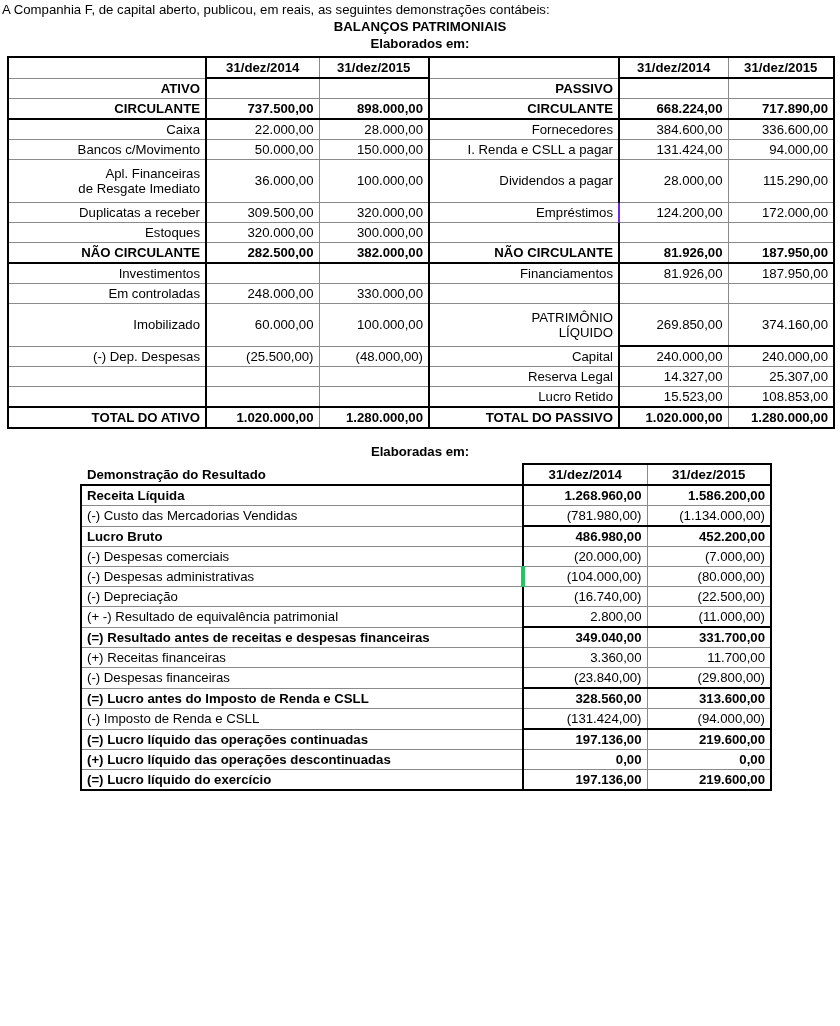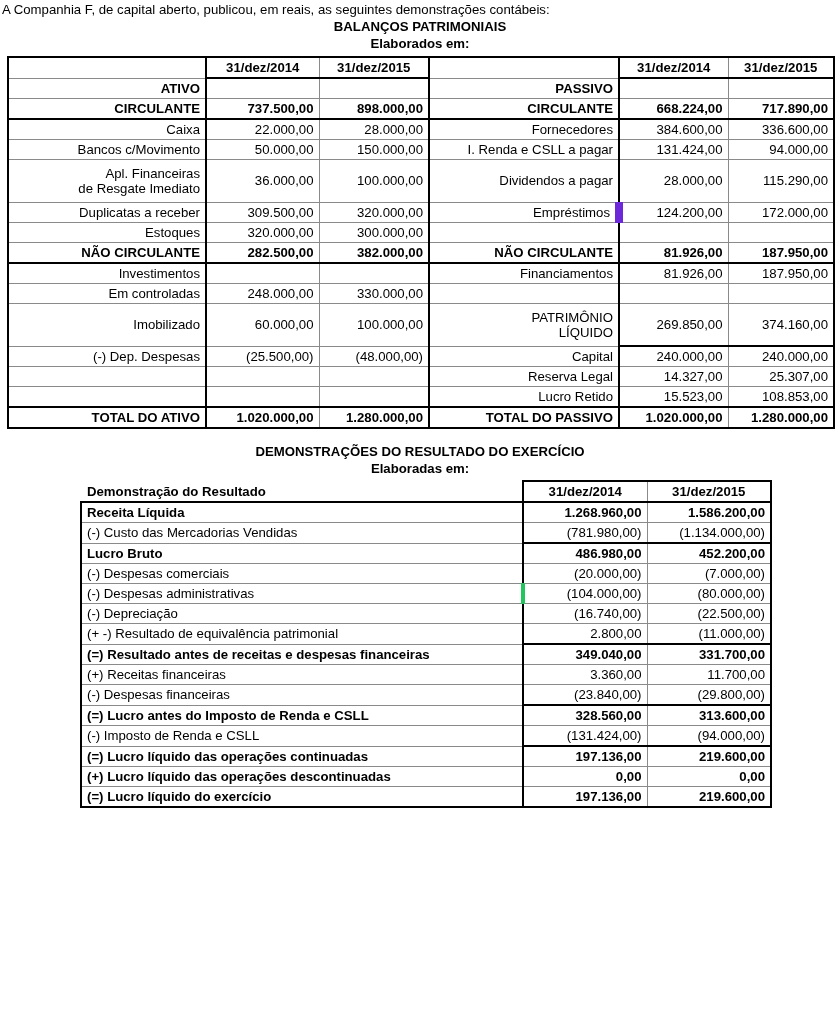--- a/index.html
+++ b/index.html
@@ -157,21 +157,21 @@
           <td class="num" style="border-right:2px solid #000;">100.000,00</td>
           <td class="lbl">Dividendos a pagar</td>
           <td class="num" style="border-left:2px solid #000;">28.000,00</td>
           <td class="num" style="border-right:none;">115.290,00</td>
         </tr>
         <tr>
           <td class="lbl" style="border-left:none;">Duplicatas a receber</td>
           <td class="num" style="border-left:2px solid #000;">309.500,00</td>
           <td class="num" style="border-right:2px solid #000;">320.000,00</td>
           <td class="lbl">Empréstimos</td>
-          <td class="num" style="border-left:8px solid #6d28d9;">124.200,00</td>
+          <td class="num" style="border-left:2px solid #6d28d9;">124.200,00</td>
           <td class="num" style="border-right:none;">172.000,00</td>
         </tr>
         <tr>
           <td class="lbl" style="border-left:none;">Estoques</td>
           <td class="num" style="border-left:2px solid #000;">320.000,00</td>
           <td class="num" style="border-right:2px solid #000;">300.000,00</td>
           <td class="lbl"></td>
           <td class="num" style="border-left:2px solid #000;"></td>
           <td class="num" style="border-right:none;"></td>
         </tr>
@@ -237,21 +237,20 @@
           <td class="num" style="border-right:2px solid #000;border-bottom:none;border-top:2px solid #000;">1.280.000,00</td>
           <td class="lbl" style="border-bottom:none;border-top:2px solid #000;">TOTAL DO PASSIVO</td>
           <td class="num" style="border-left:2px solid #000;border-bottom:none;border-top:2px solid #000;">1.020.000,00</td>
           <td class="num" style="border-right:none;border-bottom:none;border-top:2px solid #000;">1.280.000,00</td>
         </tr>
       </tbody>
   </table>
 
   <div style="height:14px"></div>
 
-  <div class="section-title">DEMONSTRAÇÕES DO RESULTADO DO EXERCÍCIO</div>
   <div class="section-sub">Elaboradas em:</div>
 
   <table class="fin" id="dre-table">
     <colgroup>
       <col style="width:442px">
       <col style="width:124px">
       <col style="width:124px">
     </colgroup>
     <tbody id="dre-body">
         <tr class="hdrrow">

